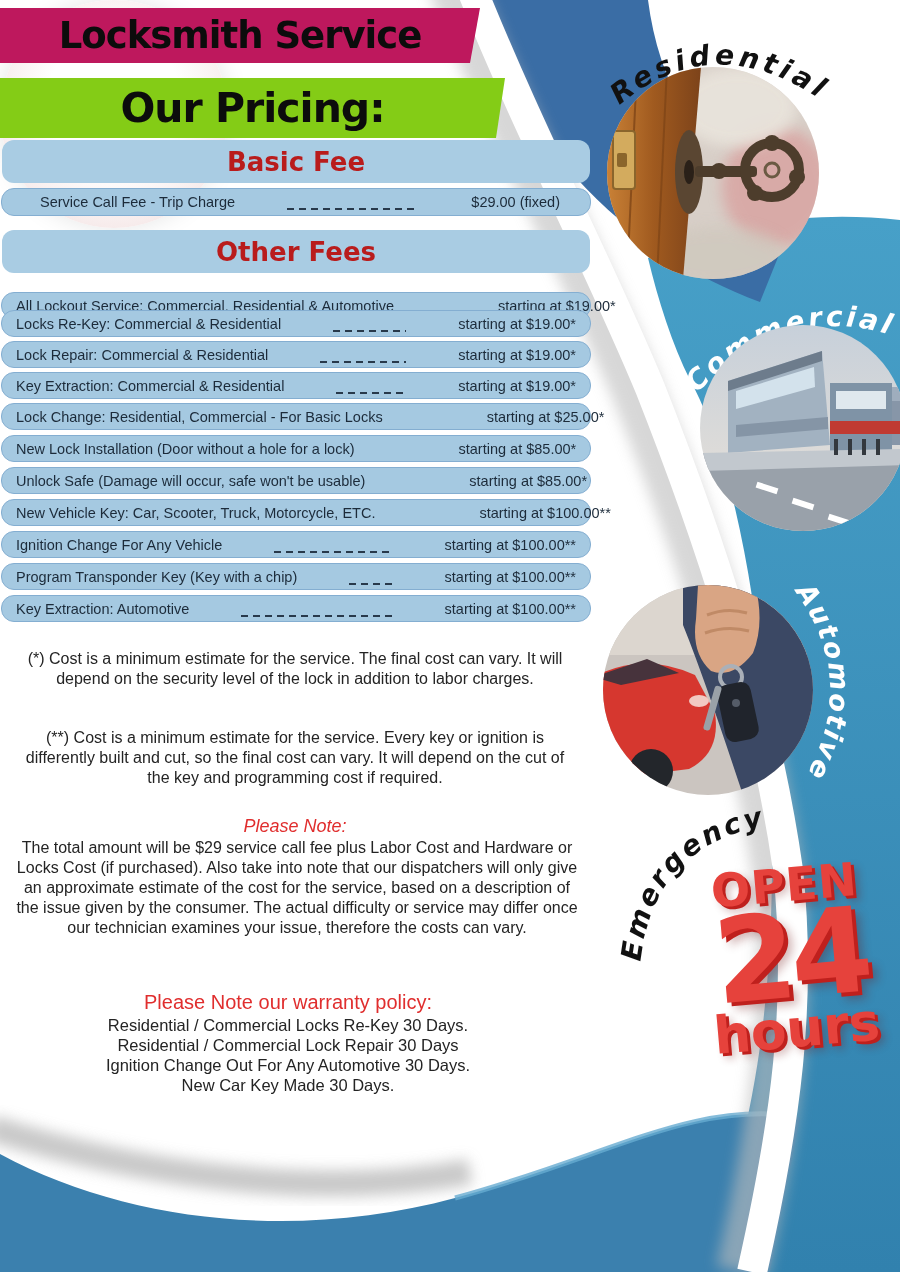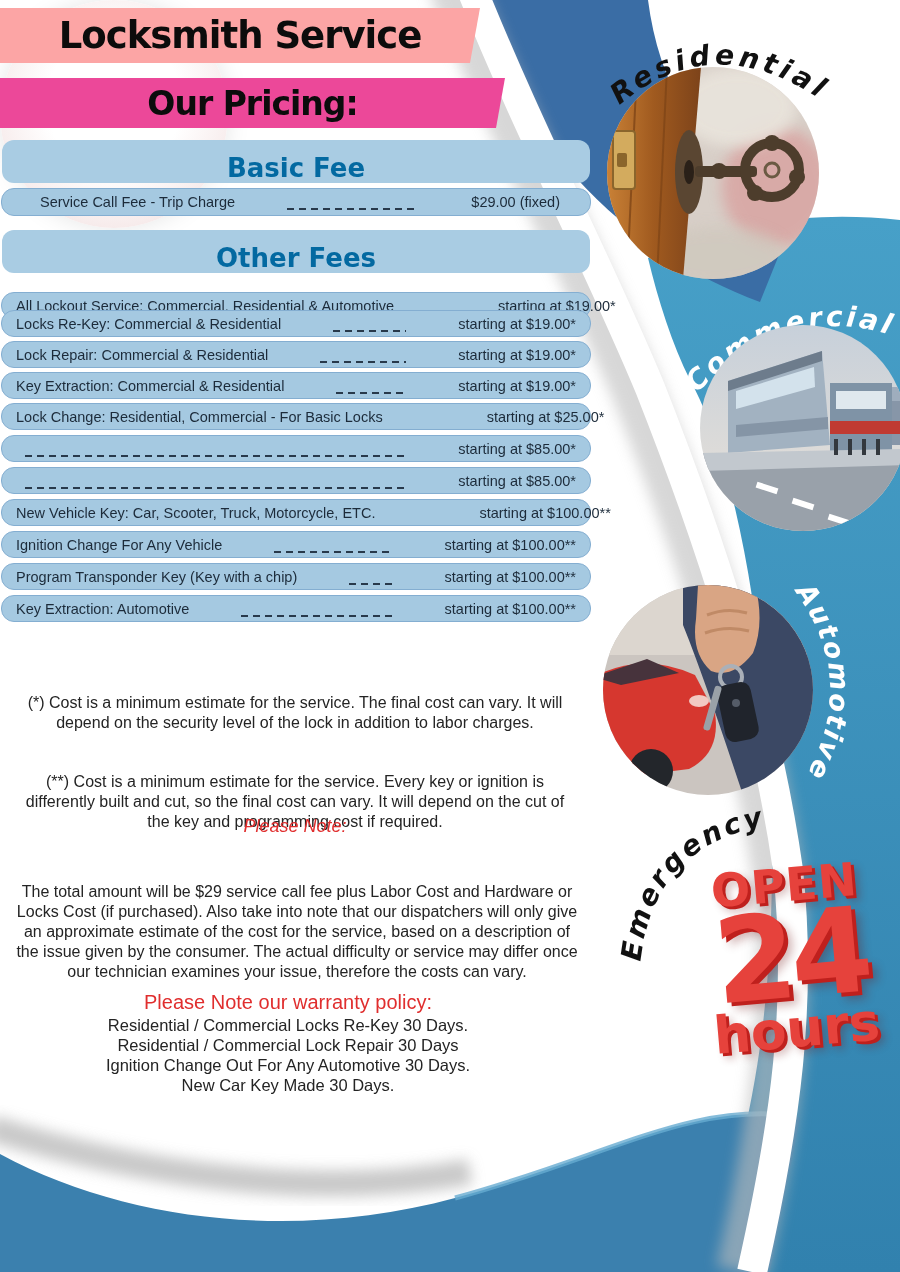--- a/index.html
+++ b/index.html
@@ -3,40 +3,40 @@
 <meta charset="utf-8">
 <style>
   html,body{margin:0;padding:0;background:#e9e9e9;}
   #page{position:relative;width:900px;height:1272px;background:#ffffff;overflow:hidden;
         font-family:"Liberation Sans",sans-serif;color:#1c2b3a;}
   #bg{position:absolute;left:0;top:0;z-index:0;}
 
   
   .bar{position:absolute;left:0;display:flex;align-items:center;justify-content:center;
        font-family:"DejaVu Sans",sans-serif;font-weight:800;color:#0c0c0c;z-index:4;}
-  #bar-title{top:8px;width:480px;height:55px;background:#fca5a5;font-size:37px;letter-spacing:-1px;
+  #bar-title{top:8px;width:480px;height:55px;background:#be185d;font-size:37px;letter-spacing:-1px;
        clip-path:polygon(0 0,100% 0,calc(100% - 10px) 100%,0 100%);}
-  #bar-pricing{top:78px;width:505px;height:50px;background:#ec4899;font-size:33px;letter-spacing:-1px;
+  #bar-pricing{top:78px;width:505px;height:60px;background:#84cc16;font-size:41px;letter-spacing:-1px;
        clip-path:polygon(0 0,100% 0,calc(100% - 9px) 100%,0 100%);}
   .section-bar{position:absolute;left:2px;width:588px;height:43px;background:#a9cce3;border-radius:12px;
-       display:flex;align-items:flex-end;justify-content:center;font-family:"DejaVu Sans",sans-serif;
-       font-weight:800;font-size:26px;color:#0369a1;z-index:4;}
+       display:flex;align-items:center;justify-content:center;font-family:"DejaVu Sans",sans-serif;
+       font-weight:800;font-size:26px;color:#b91c1c;z-index:4;}
   #sec-basic{top:140px;}
   #sec-other{top:230px;}
 
   .fee-row{position:absolute;left:1px;width:590px;height:27px;background:#a5c9e1;
        border:1px solid #84aed1;border-radius:13px;box-sizing:border-box;
        display:flex;align-items:center;font-size:14.5px;color:#1c2b3a;z-index:4;padding:0 14px;gap:43px;}
   .fee-row .lbl{white-space:nowrap;}
   .fee-row .dashes{flex:1;height:2px;margin:0 9px;align-self:center;margin-top:14px;
        background-image:repeating-linear-gradient(90deg,#28394b 0 7px,transparent 7px 12px);}
   .fee-row .prc{white-space:nowrap;}
   #row-basic{top:188px;height:28px;padding:0 30px 0 38px;}
 
-  .note{position:absolute;text-align:center;font-size:16px;line-height:20px;color:#242424;z-index:4;margin-top:44px;}
+  .note{position:absolute;text-align:center;font-size:16px;line-height:20px;color:#242424;z-index:4;}
   #note1{top:649px;left:20px;width:550px;}
   #note2{top:728px;left:20px;width:550px;}
   .red-head{position:absolute;text-align:center;color:#e02e2e;z-index:4;font-size:18px;}
   #pn-head{top:816px;left:20px;width:550px;font-style:italic;}
   #pn-body{top:838px;left:16px;width:562px;}
   #wr-head{top:991px;left:7px;width:562px;font-size:20px;}
   .wr-lines{position:absolute;top:1015px;left:7px;width:562px;text-align:center;
        font-size:16.5px;line-height:20px;color:#242424;z-index:4;}
 
   
@@ -139,24 +139,26 @@
     <span class="lbl">Key Extraction: Commercial &amp; Residential</span>
     <span class="dashes"></span>
     <span class="prc">starting at $19.00*</span>
   </div>
   <div class="fee-row" style="top:403px">
     <span class="lbl">Lock Change: Residential, Commercial - For Basic Locks</span>
     <span class="dashes"></span>
     <span class="prc">starting at $25.00*</span>
   </div>
   <div class="fee-row" style="top:435px">
+    <span class="lbl">New Lock Installation (Door without a hole for a lock)</span>
     <span class="dashes"></span>
     <span class="prc">starting at $85.00*</span>
   </div>
   <div class="fee-row" style="top:467px">
+    <span class="lbl">Unlock Safe (Damage will occur, safe won't be usable)</span>
     <span class="dashes"></span>
     <span class="prc">starting at $85.00*</span>
   </div>
   <div class="fee-row" style="top:499px">
     <span class="lbl">New Vehicle Key: Car, Scooter, Truck, Motorcycle, ETC.</span>
     <span class="dashes"></span>
     <span class="prc">starting at $100.00**</span>
   </div>
   <div class="fee-row" style="top:531px">
     <span class="lbl">Ignition Change For Any Vehicle</span>

